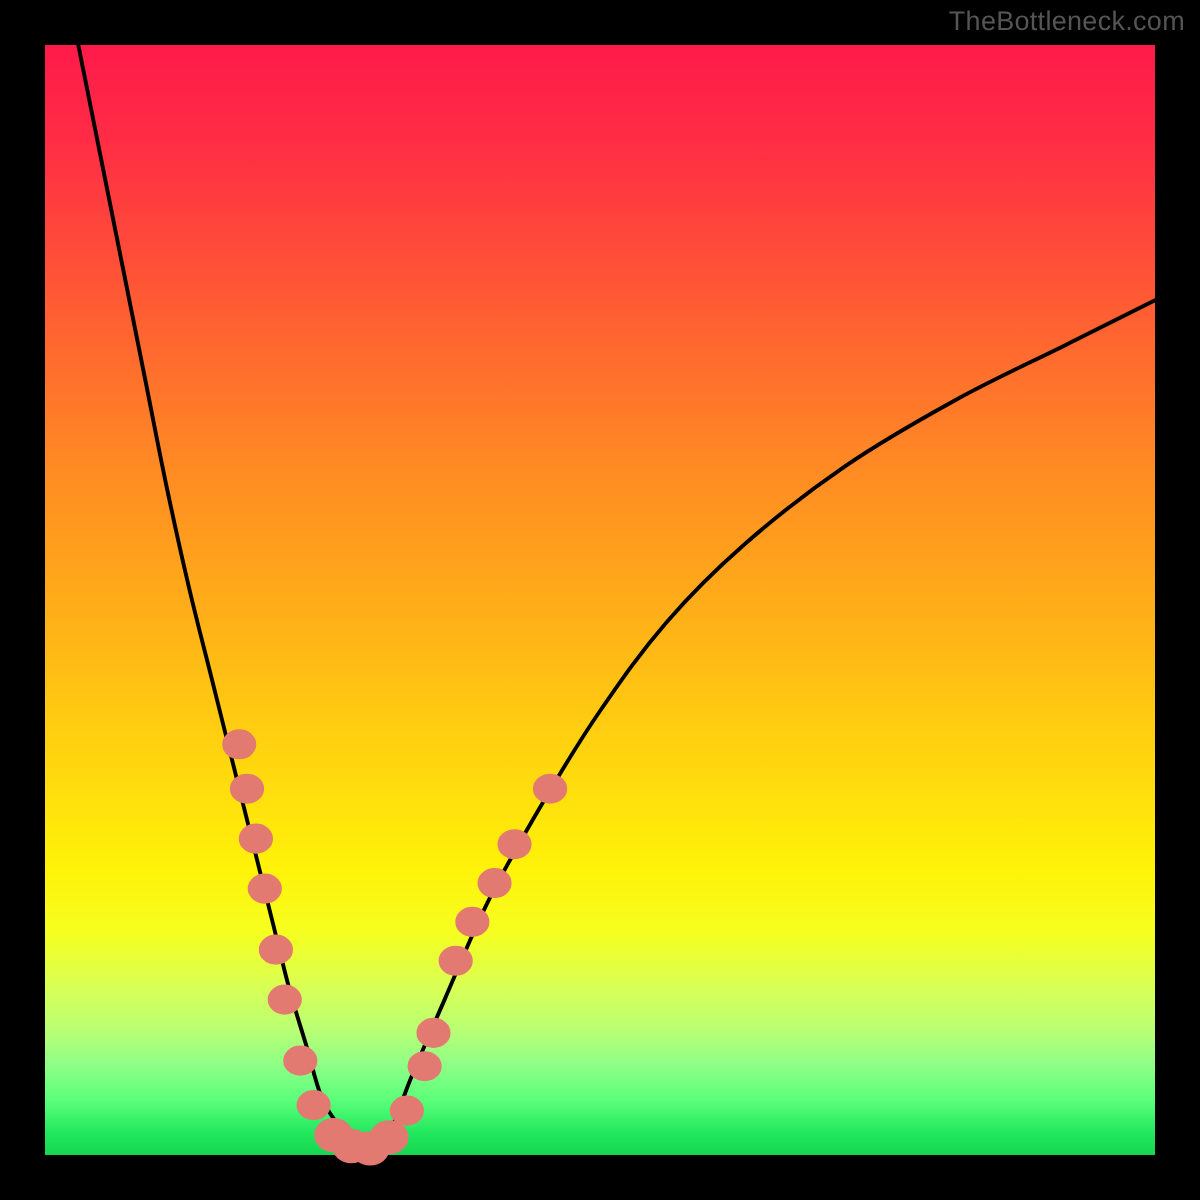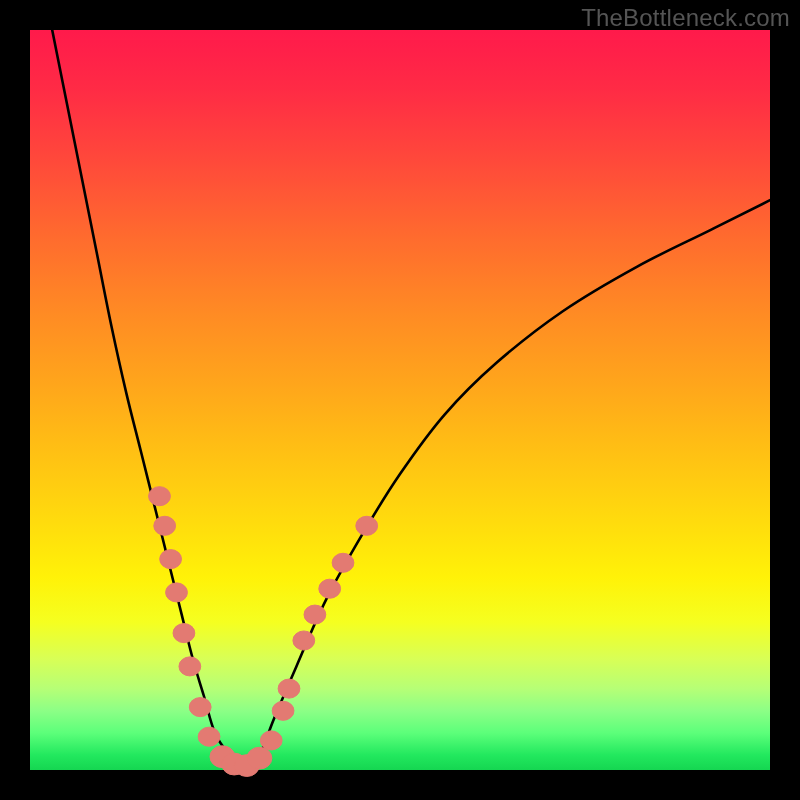--- a/index.html
+++ b/index.html
@@ -42,21 +42,21 @@
       #5cff7a 95%,
       #22e85e 98%,
       #15d651 100%
     );
   }
   .watermark {
     position: absolute;
     top: 4px;
     right: 10px;
     color: #555;
-    font-size: 24px;
+    font-size: 18px;
     font-weight: 500;
     letter-spacing: 0.2px;
     user-select: none;
   }
   svg.curve {
     position: absolute;
     left: 0; top: 0;
     width: 740px;
     height: 740px;
     overflow: visible;

